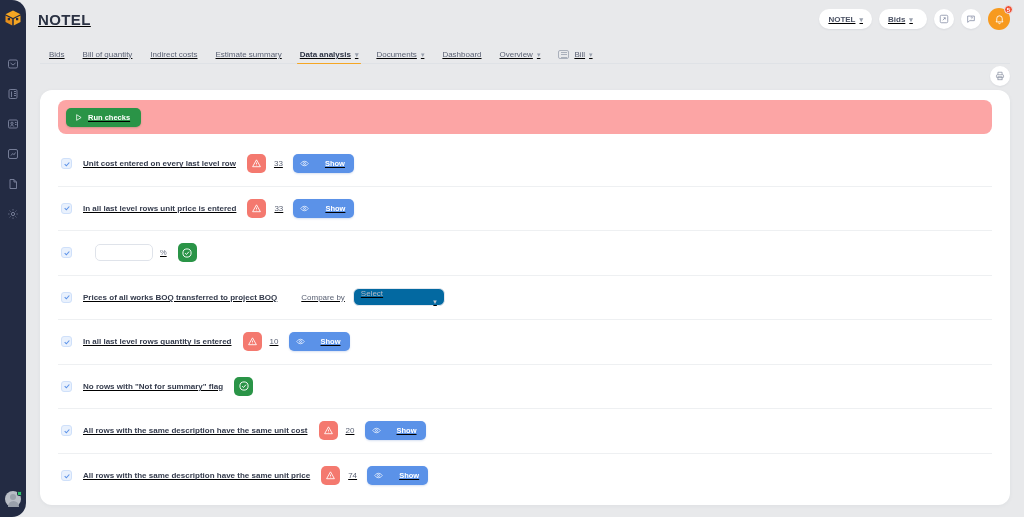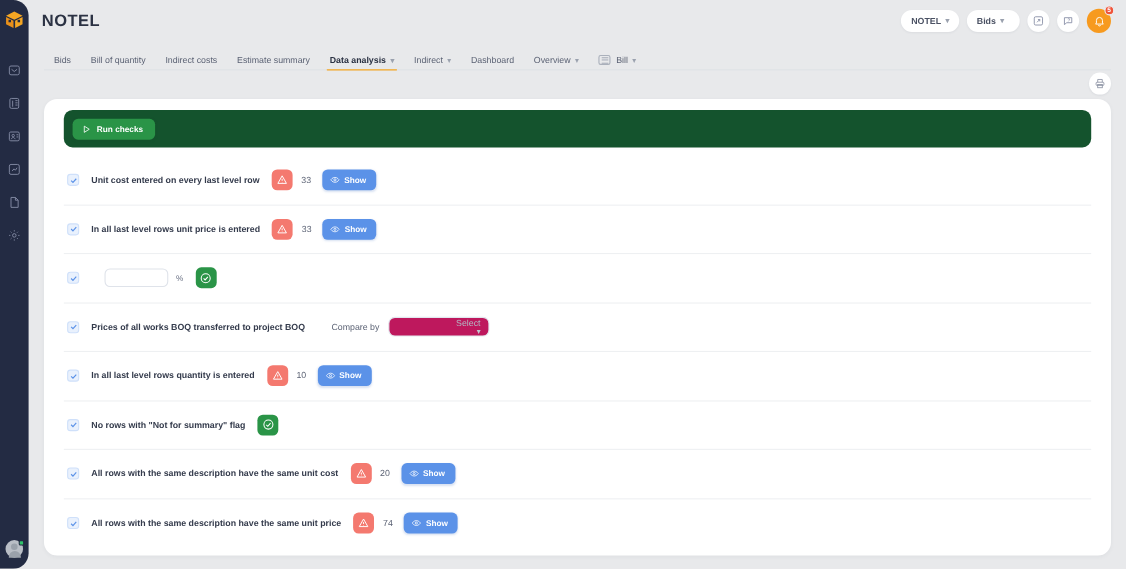--- a/index.html
+++ b/index.html
@@ -3,21 +3,21 @@
 <meta charset="utf-8">
 <style>
   * { box-sizing: border-box; margin: 0; padding: 0; }
   html, body {
     width: 1024px; height: 517px;
     font-family: "Liberation Sans", sans-serif;
     background: #e8e9eb;
     overflow: hidden;
   }
 
-  .app { position: relative; width: 1024px; height: 517px; display: flex; background: #e8e9eb; }
+  .app { position: relative; width: 1024px; height: 517px; display: flex; background: #e8e9eb; text-decoration: underline; }
 
   
   .sidebar {
     width: 26px; height: 517px;
     background: #232b43;
     border-top-right-radius: 14px;
     border-bottom-right-radius: 14px;
     display: flex; flex-direction: column; align-items: center;
     flex: 0 0 26px;
     position: relative; z-index: 5;
@@ -106,21 +106,21 @@
 
   
   .card {
     margin: 2px 14px 12px 14px;
     background: #ffffff; border-radius: 12px;
     flex: 1; padding: 10px 18px 6px 18px;
     box-shadow: 0 1px 4px rgba(40,50,80,.05);
     overflow: hidden;
   }
   .run-panel {
-    background: #14532d; border-radius: 8px; height: 34px;
+    background: #fca5a5; border-radius: 8px; height: 34px;
     display: flex; align-items: center; padding: 0 0 0 8px; margin-bottom: 8px;
   }
   .run-btn {
     background: #2a9447; color: #fff; border-radius: 5px; height: 19px;
     display: inline-flex; align-items: center; gap: 5px; padding: 0 11px 0 8px;
     font-size: 7.5px; font-weight: 700; cursor: pointer;
     box-shadow: 0 1px 2px rgba(20,80,40,.2);
   }
 
   .check-row {
@@ -143,36 +143,36 @@
     flex: 0 0 19px;
   }
   .ok-badge {
     width: 19px; height: 19px; border-radius: 5px; background: #2a9447;
     display: flex; align-items: center; justify-content: center; margin-left: 11px;
     flex: 0 0 19px;
   }
   .count { font-size: 8px; color: #5b6274; margin-left: 8px; min-width: 9px; }
   .show-btn {
     height: 19px; border-radius: 5px; background: #5b92e8; color: #fff;
-    display: inline-flex; align-items: center; gap: 4px; padding: 0 9px 0 7px;
+    display: inline-flex; align-items: center; gap: 16px; padding: 0 9px 0 7px;
     font-size: 7.5px; font-weight: 700; cursor: pointer; margin-left: 10px;
     box-shadow: 0 1px 2px rgba(40,90,180,.18);
   }
 
   .pct-input {
     width: 58px; height: 17px; border: 1px solid #dfe3ea; border-radius: 5px;
     background: #fff; margin-left: 12px; font-size: 8px; color: #343b4c;
     padding: 0 6px; font-family: "Liberation Sans", sans-serif; outline: none;
   }
   .pct-sign { font-size: 7.5px; color: #6b7285; margin-left: 7px; }
 
   .compare-label { font-size: 8px; color: #5b6274; margin-left: 24px; }
   .select-box {
     width: 92px; height: 18px; border: 1px solid #e3e7ee; border-radius: 6px;
-    background: #be185d; margin-left: 8px; display: flex; align-items: flex-end;
+    background: #0369a1; margin-left: 8px; display: flex; align-items: flex-start;
     padding: 0 7px; font-size: 8px; color: #b3b9c5; cursor: pointer; flex-direction: column;
   }
   .select-box .chev { margin-left: auto; color: #c2c7d1; font-size: 7px; }
 </style>
 </head>
 <body>
 
 <div class="app">
 
   <div class="sidebar">
@@ -280,21 +280,21 @@
         <span>Indirect costs</span>
       </div>
       <div class="tab">
         <span>Estimate summary</span>
       </div>
       <div class="tab active">
         <span>Data analysis</span>
         <span class="chev">▾</span>
       </div>
       <div class="tab">
-        <span>Indirect</span>
+        <span>Documents</span>
         <span class="chev">▾</span>
       </div>
       <div class="tab">
         <span>Dashboard</span>
       </div>
       <div class="tab">
         <span>Overview</span>
         <span class="chev">▾</span>
       </div>
       <div class="tab">

